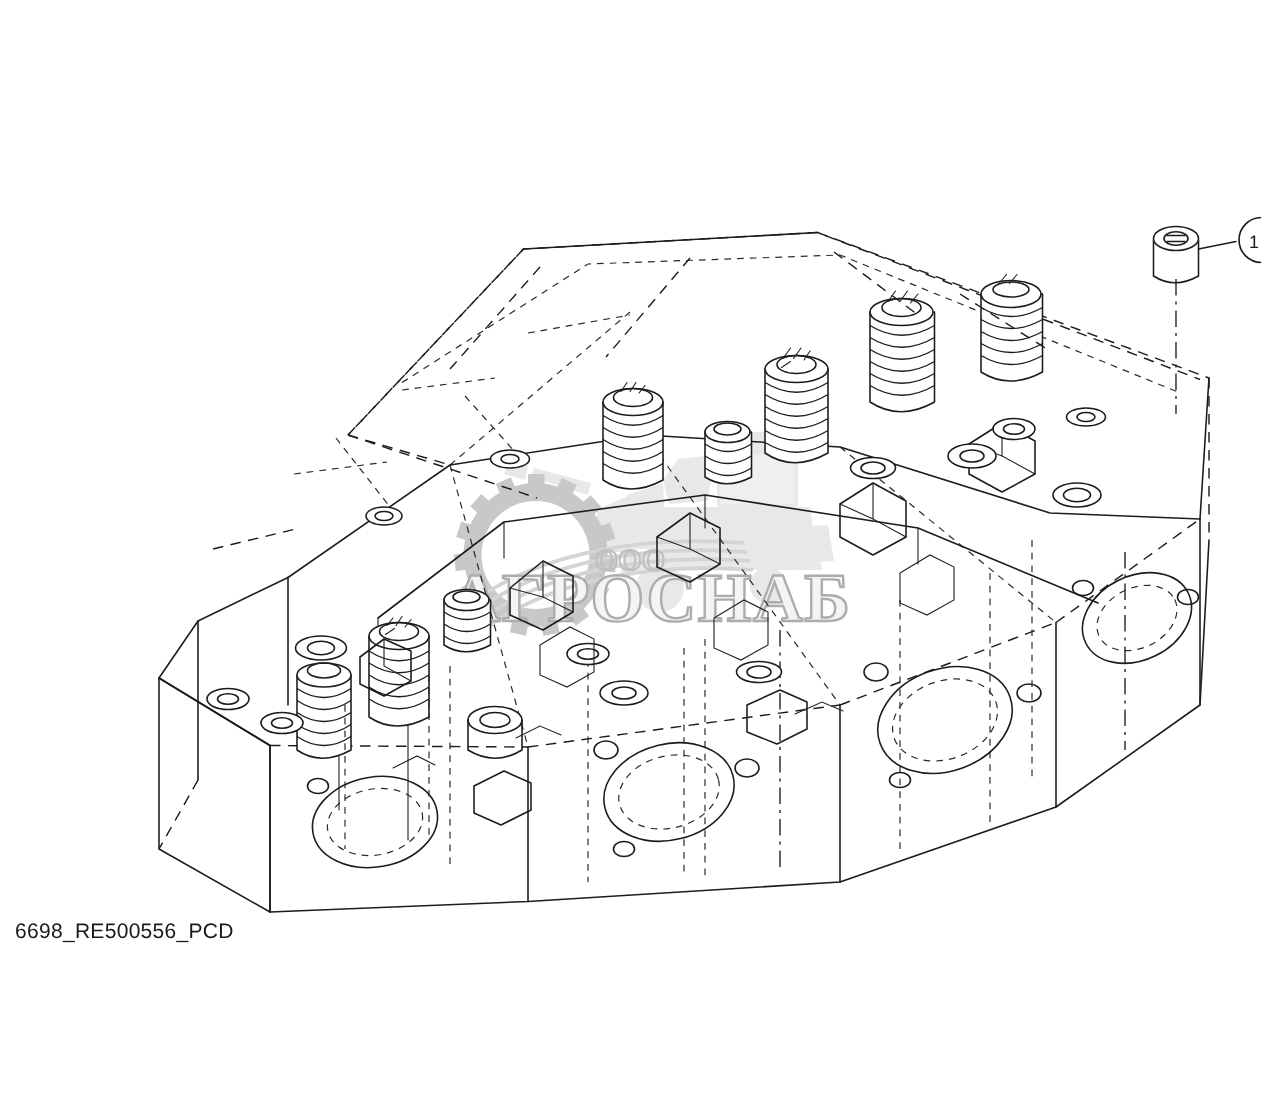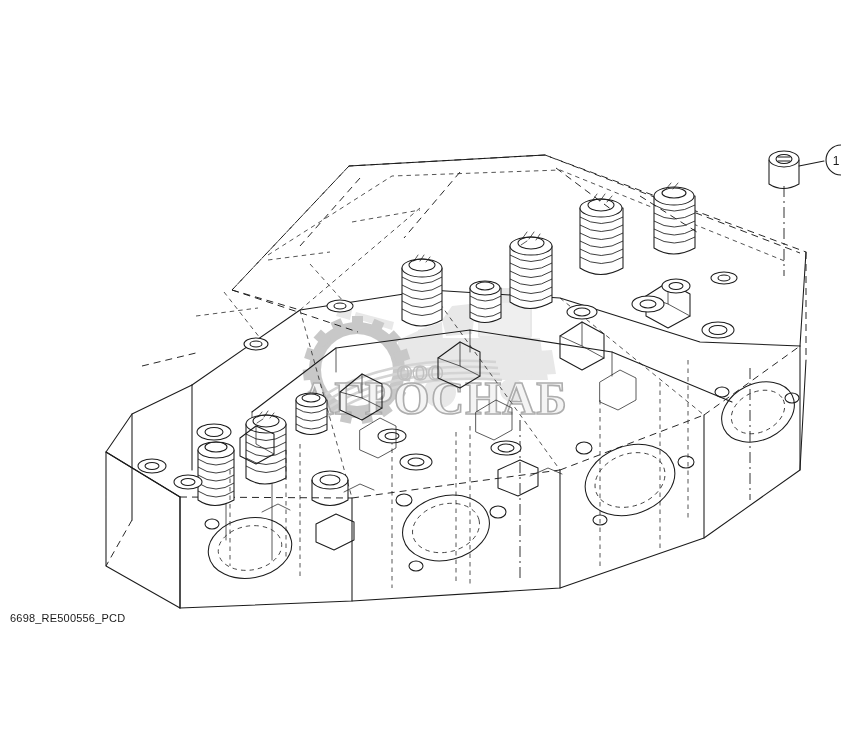--- a/index.html
+++ b/index.html
@@ -31,21 +31,21 @@
     top: 0;
     width: 841px;
     height: 731px;
     pointer-events: none;
   }
   #caption {
     position: absolute;
     left: 10px;
     top: 612px;
     font-family: "Liberation Sans", sans-serif;
-    font-size: 11px;
+    font-size: 14px;
     color: #1a1a1a;
     letter-spacing: 0.2px;
     white-space: nowrap;
   }
   .callout-label {
     font-family: "Liberation Sans", sans-serif;
     font-size: 12px;
     fill: #1a1a1a;
   }
 </style>

